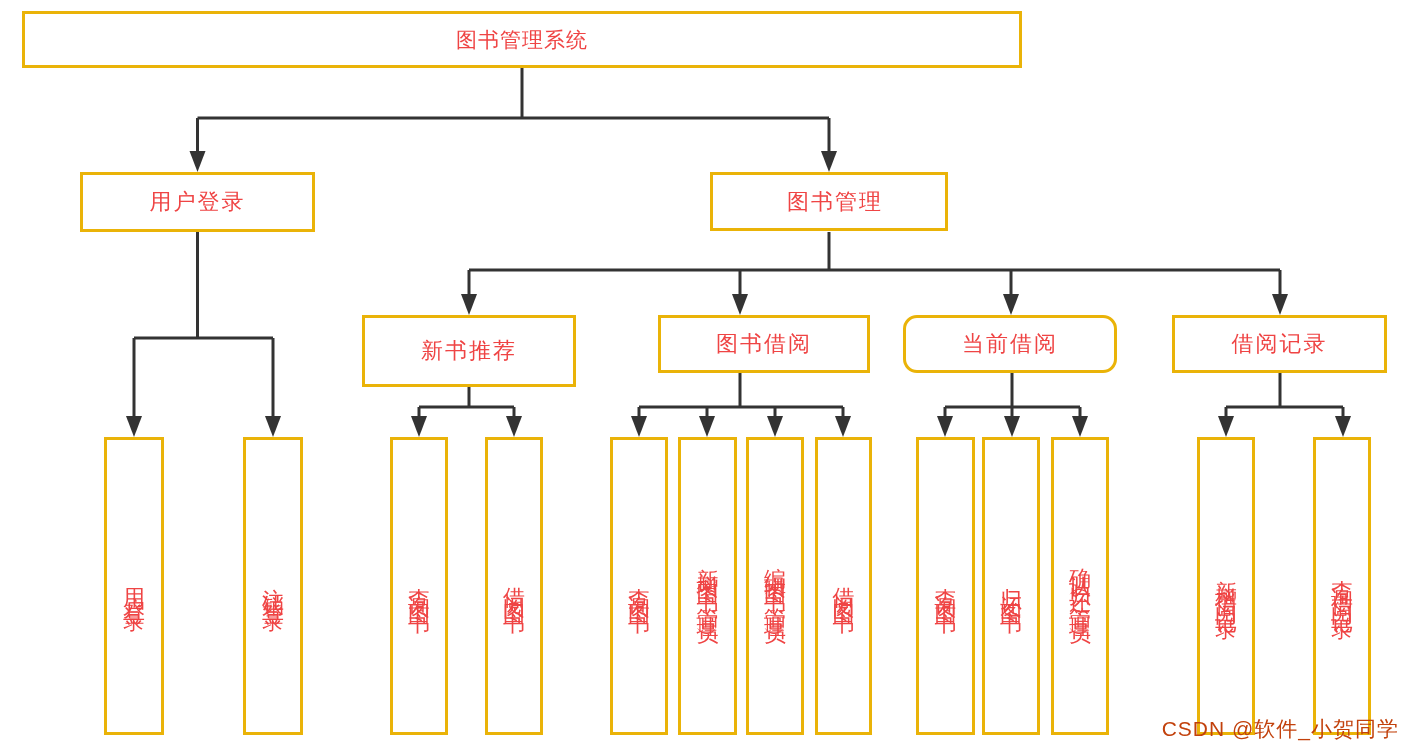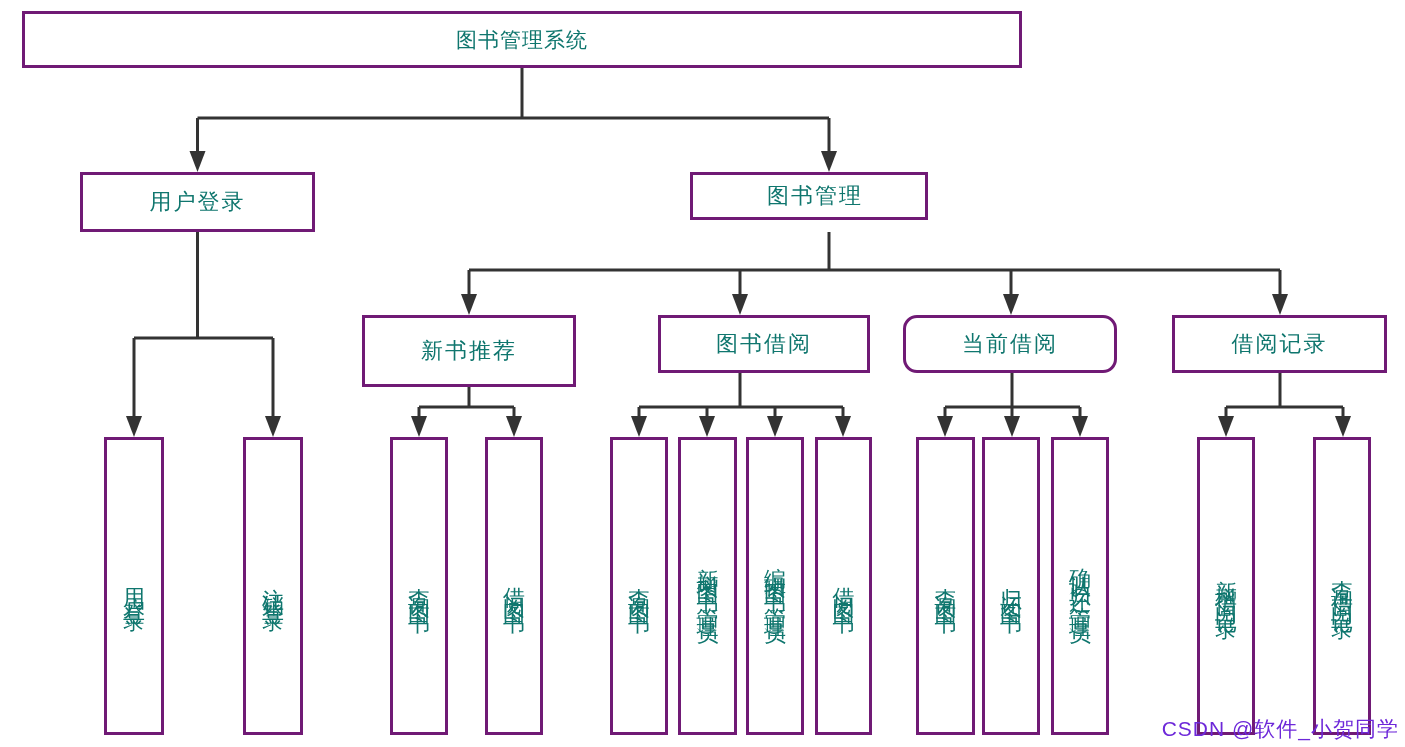--- a/index.html
+++ b/index.html
@@ -13,43 +13,43 @@
   }
   svg.connectors {
     position: absolute;
     left: 0; top: 0;
     width: 1405px; height: 747px;
     z-index: 1;
   }
   .node {
     position: absolute;
     box-sizing: border-box;
-    border: 3px solid #701a75;
+    border: 3px solid #eab308;
     background: #ffffff;
     display: flex;
     align-items: center;
     justify-content: center;
-    color: #0f766e;
+    color: #ef4444;
     z-index: 2;
   }
   .node.h { font-size: 22px; letter-spacing: 2px; }
   .node.root { font-size: 21px; letter-spacing: 1px; }
   .node.v span {
     writing-mode: vertical-rl;
     text-orientation: mixed;
     font-size: 22px;
     letter-spacing: 8px;
     line-height: 1;
     white-space: nowrap;
   }
   .watermark {
     position: absolute;
     right: 6px;
     bottom: 4px;
-    color: #6d28d9;
+    color: #c2410c;
     font-size: 21px;
     letter-spacing: 1px;
     z-index: 3;
     white-space: nowrap;
   }
 </style>
 </head>
 <body>
 
 <div id="canvas">
@@ -119,21 +119,21 @@
       <polygon points="1004,416 1020,416 1012,437"></polygon>
       <polygon points="1072,416 1088,416 1080,437"></polygon>
       <polygon points="1218,416 1234,416 1226,437"></polygon>
       <polygon points="1335,416 1351,416 1343,437"></polygon>
     </g>
   </svg>
 
   <div class="node root h" style="left:22px; top:11px; width:1000px; height:57px;">图书管理系统</div>
 
   <div class="node h" style="left:80px; top:172px; width:235px; height:60px;">用户登录</div>
-  <div class="node h" style="left:690px; top:172px; width:238px; height:48px;padding-left:12px;">图书管理</div>
+  <div class="node h" style="left:710px; top:172px; width:238px; height:59px;padding-left:12px;">图书管理</div>
 
   <div class="node h" style="left:362px; top:315px; width:214px; height:72px;">新书推荐</div>
   <div class="node h" style="left:634px; top:315px; width:212px; height:58px;margin-left:24px;">图书借阅</div>
   <div class="node h" style="left:903px; top:315px; width:214px; height:58px;border-radius:14px;">当前借阅</div>
   <div class="node h" style="left:1172px; top:315px; width:215px; height:58px;">借阅记录</div>
 
   <div class="node v" style="left:104px; top:437px; width:60px; height:298px;">
     <span>用户登录</span>
     </div>
   <div class="node v" style="left:243px; top:437px; width:60px; height:298px;">

